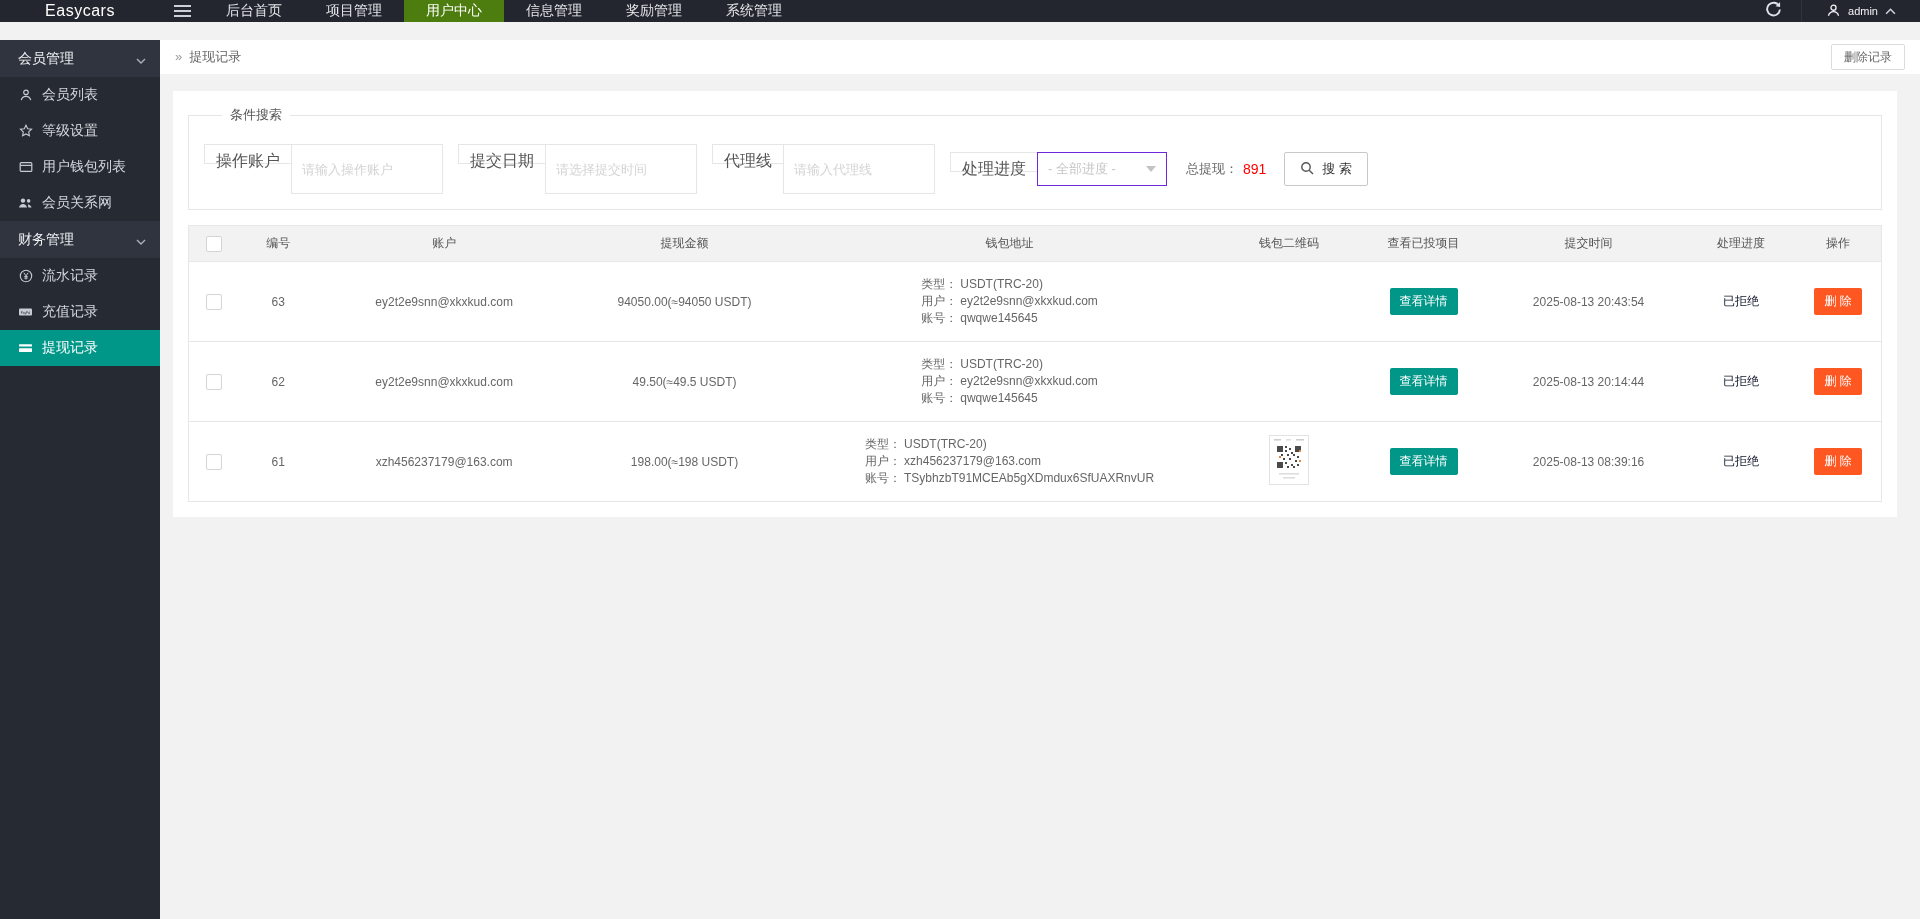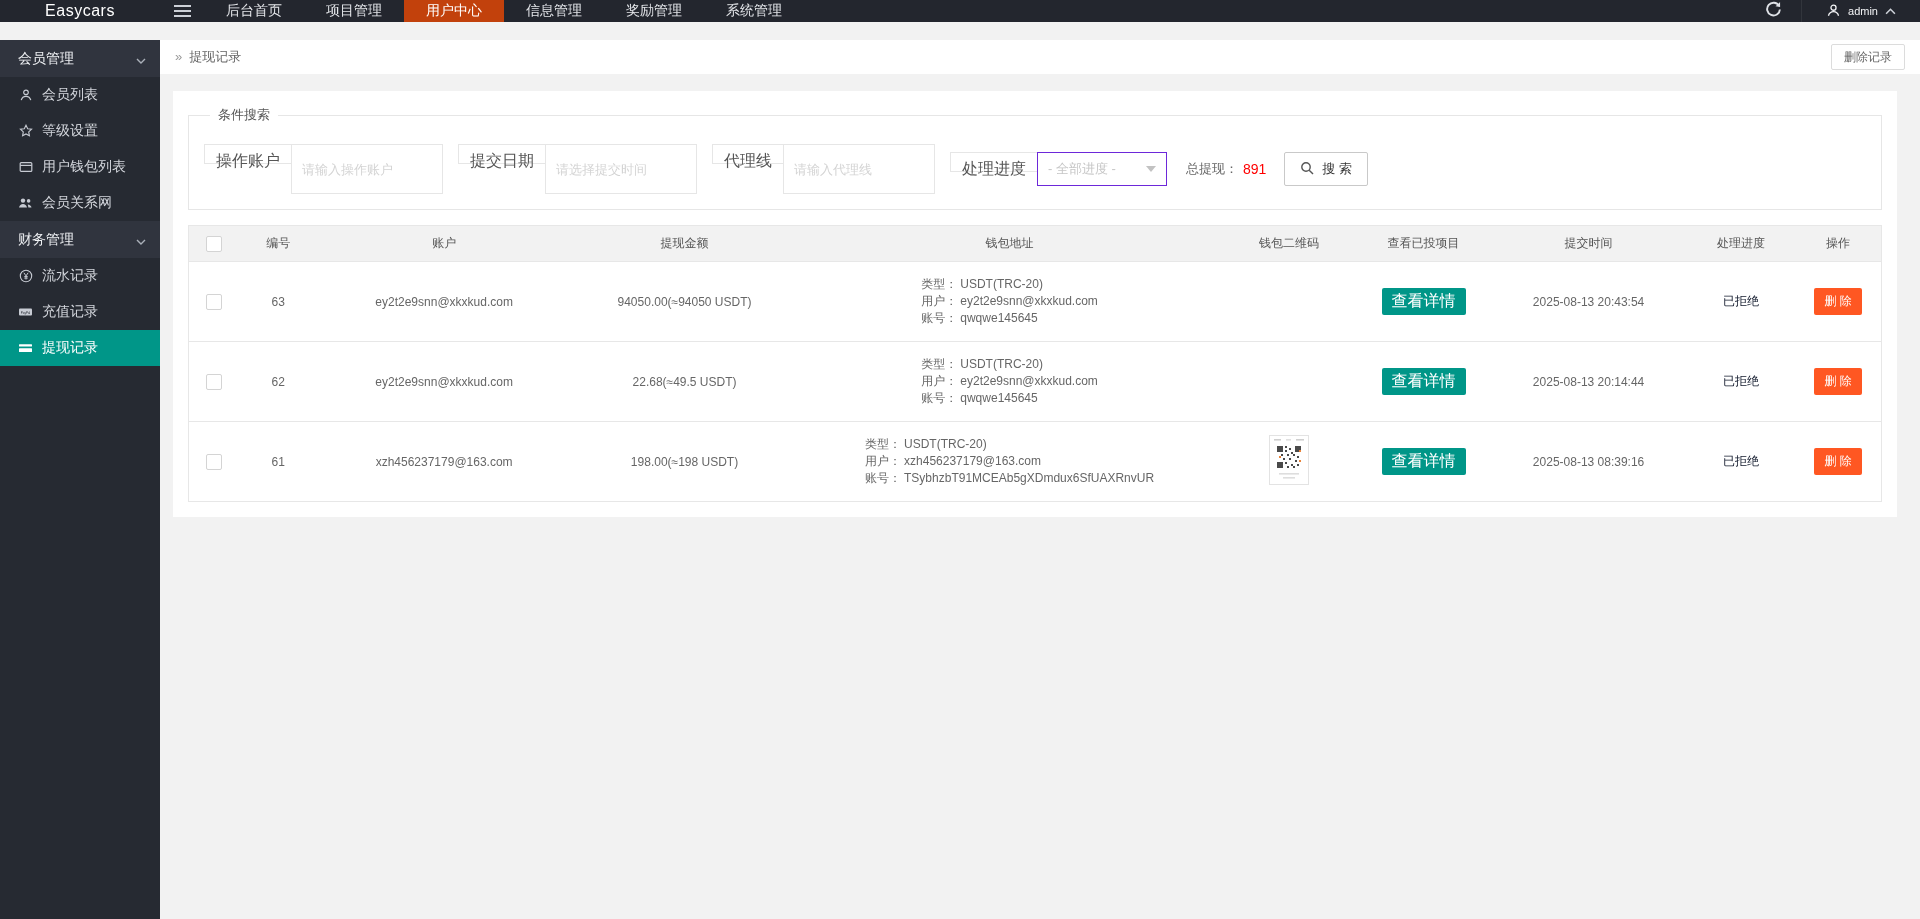--- a/index.html
+++ b/index.html
@@ -12,21 +12,21 @@
   .topbar { position:absolute; top:0; left:0; width:1920px; height:22px;
     background:#23262e; display:flex; align-items:stretch; z-index:20; }
   .logo { width:160px; display:flex; align-items:center; justify-content:center;
     color:#ffffff; font-size:16px; letter-spacing:.5px; cursor:pointer; }
   .hamburger { width:44px; display:flex; flex-direction:column; gap:3px;
     align-items:center; justify-content:center; cursor:pointer; }
   .hamburger i { display:block; width:17px; height:2px; background:#ccd0d7; }
   .nav-items { display:flex; align-items:stretch; }
   .nav-item { padding:0 22px; display:flex; align-items:center; font-size:14px;
     color:#e3e5e9; cursor:pointer; }
-  .nav-item.active { background:#c2410c; color:#fff; }
+  .nav-item.active { background:#4d7c0f; color:#fff; }
   .topbar-right { margin-left:auto; display:flex; align-items:stretch; }
   .icon-btn { width:56px; display:flex; align-items:center; justify-content:center; cursor:pointer; }
   .user-menu { display:flex; align-items:center; gap:7px; padding:0 24px;
     color:#f2f3f5; font-size:11px; cursor:pointer; border-left:1px solid rgba(255,255,255,.07); }
   
   .sidebar { position:absolute; top:40px; left:0; bottom:0; width:160px; background:#262a32; }
   .side-section { height:37px; display:flex; align-items:center; justify-content:space-between;
     padding:0 14px 0 18px; background:#30343e; color:#eff1f4; font-size:14px; cursor:pointer; }
   .side-item { height:36px; display:flex; align-items:center; gap:9px; padding:0 18px;
     color:#d4d7dd; font-size:14px; cursor:pointer; }
@@ -37,21 +37,21 @@
   .crumb-bar { height:34px; background:#fff; display:flex; align-items:center;
     justify-content:space-between; padding:0 15px; }
   .crumb { font-size:13px; color:#666; }
   .crumb .arrows { color:#999; margin-right:7px; font-size:13px; }
   .btn-plain { height:26px; padding:0 12px; background:#fff; border:1px solid #dcdcdc;
     border-radius:2px; font-size:12px; color:#666; cursor:pointer;
     font-family:"Liberation Sans","DejaVu Sans",sans-serif; }
   .card { margin:17px 23px 0 13px; background:#fff; padding:15px; min-height:400px; }
   
   fieldset.search-set { border:1px solid #e6e6e6; padding:12px 15px 15px; }
-  fieldset.search-set legend { font-size:13px; color:#555; padding:0 8px; margin-left:6px; }
+  fieldset.search-set legend { font-size:13px; color:#555; padding:0 8px; margin-left:18px; }
   .search-row { display:flex; align-items:center; margin-top:8px; }
   .fgroup { display:flex; margin-right:15px; }
   .flabel { height:20px; line-height:32px; padding:0 11px; border:1px solid #e6e6e6;
     font-size:16px; color:#565656; background:#fff; white-space:nowrap; }
   .fgroup input { height:50px; width:152px; border:1px solid #e6e6e6; margin-left:-1px;
     padding:0 10px; font-size:13px; color:#666; outline:none;
     font-family:"Liberation Sans","DejaVu Sans",sans-serif; }
   .fgroup input::placeholder { color:#d4d4d4; }
   .fselect { height:34px; width:130px; border:1px solid #6d28d9; margin-left:-1px;
     display:flex; align-items:center; justify-content:space-between; padding:0 10px;
@@ -69,21 +69,21 @@
   thead th { background:#f2f2f2; height:36px; font-size:12px; color:#555; font-weight:normal; }
   tbody td { height:80px; text-align:center; font-size:12px; color:#666;
     border-top:1px solid #e7e7e7; overflow:hidden; }
   .checkbox { display:inline-block; width:16px; height:16px; background:#fff;
     border:1px solid #d4d4d4; border-radius:2px; vertical-align:middle; cursor:pointer; }
   .wallet-grid { display:grid; grid-template-columns:max-content max-content;
     justify-content:center; line-height:17px; }
   .wlabel { text-align:right; color:#666; white-space:nowrap; }
   .wvalue { text-align:left; color:#666; white-space:nowrap; padding-left:3px; }
   .btn-view { height:27px; padding:0 10px; background:#009688; color:#fff; border:none;
-    border-radius:2px; font-size:16px; cursor:pointer;
+    border-radius:2px; font-size:12px; cursor:pointer;
     font-family:"Liberation Sans","DejaVu Sans",sans-serif; }
   .btn-del { height:27px; padding:0 10px; background:#ff5722; color:#fff; border:none;
     border-radius:2px; font-size:12px; cursor:pointer;
     font-family:"Liberation Sans","DejaVu Sans",sans-serif; }
   .status-text { color:#0f172a;font-family:Liberation Mono, monospace; }
   
   .pager { margin-top:16px; font-size:12px; color:#666; display:flex; align-items:center; gap:5px; }
   .pager select { height:22px; min-width:46px; border:1px solid #757575; font-size:12px;
     color:#222; background:#fff; font-family:"Liberation Sans","DejaVu Sans",sans-serif; }
 </style>
@@ -311,21 +311,21 @@
     <td><button class="btn-view">查看详情</button></td>
     <td>2025-08-13 20:43:54</td>
     <td class="status-text">已拒绝</td>
     <td><button class="btn-del">删 除</button></td>
   </tr>
 
   <tr>
     <td><span class="checkbox"></span></td>
     <td>62</td>
     <td>ey2t2e9snn@xkxkud.com</td>
-    <td>22.68(≈49.5 USDT)</td>
+    <td>49.50(≈49.5 USDT)</td>
     <td>
       <div class="wallet-grid">
         <span class="wlabel">类型：</span>
         <span class="wvalue">USDT(TRC-20)</span>
         <span class="wlabel">用户：</span>
         <span class="wvalue">ey2t2e9snn@xkxkud.com</span>
         <span class="wlabel">账号：</span>
         <span class="wvalue">qwqwe145645</span>
       </div>
     </td>

